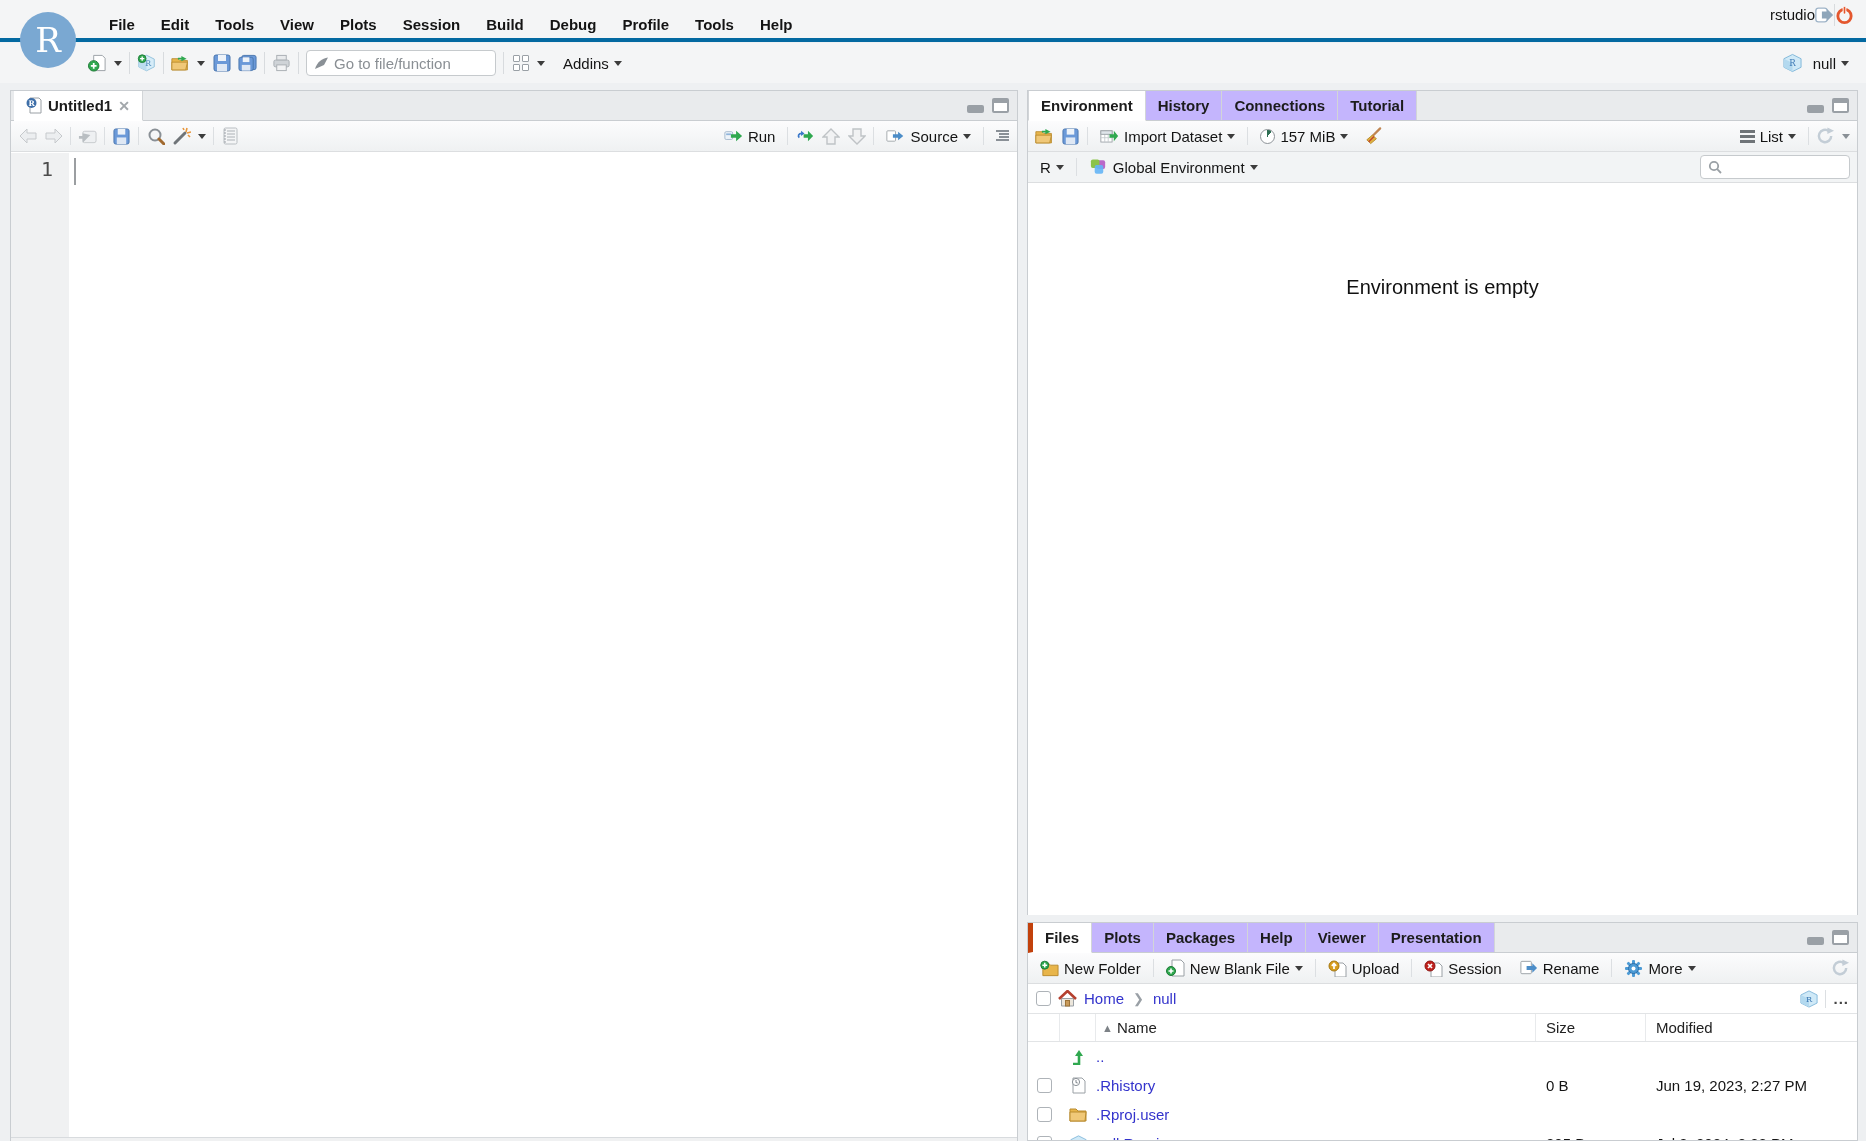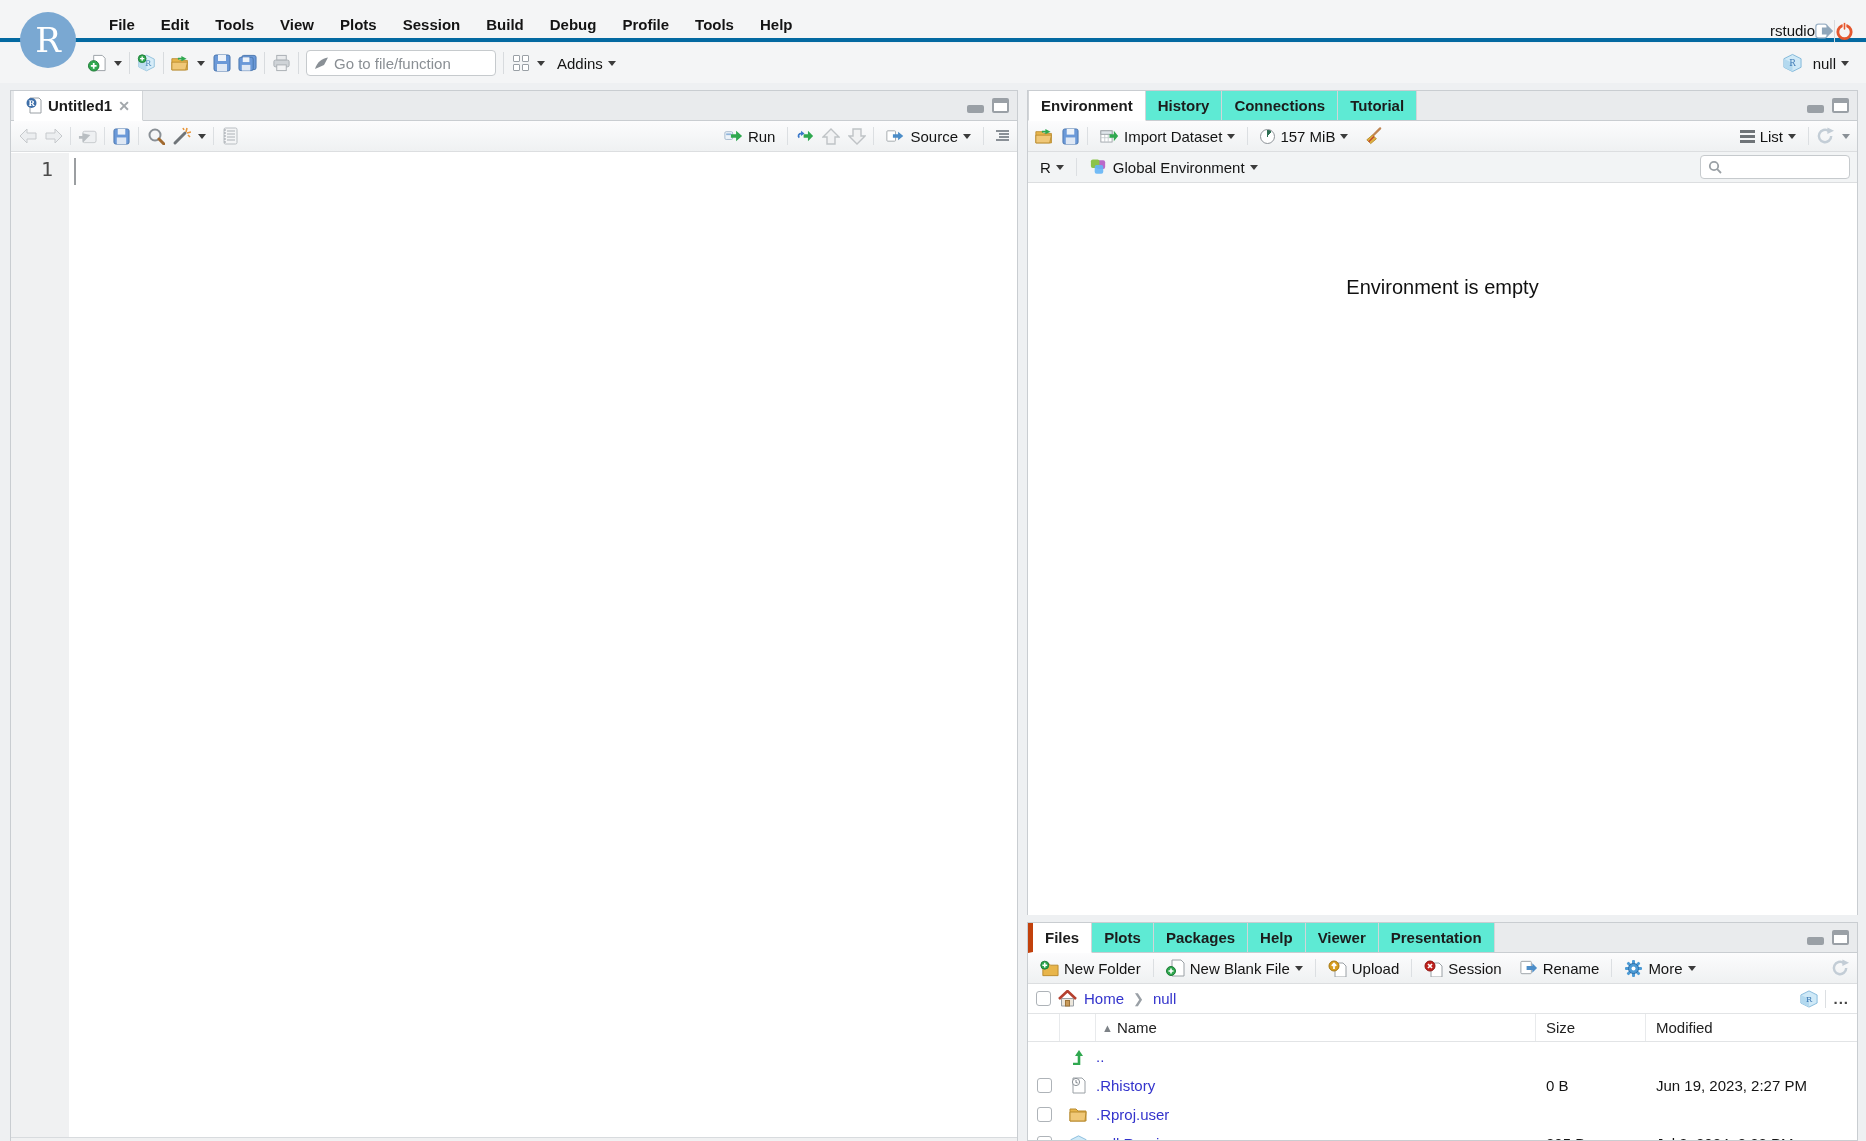--- a/index.html
+++ b/index.html
@@ -3,33 +3,33 @@
 <meta charset="utf-8">
 <style>
   *{box-sizing:border-box;margin:0;padding:0}
   html,body{width:1866px;height:1141px;overflow:hidden}
   body{font-family:"Liberation Sans",sans-serif;background:#eef0f2;color:#141414;position:relative;font-size:15px}
   .abs{position:absolute}
   
   .menubar{left:0;top:0;width:1866px;height:42px;background:#f4f5f6;border-bottom:4px solid #0369a1;display:flex;align-items:flex-end}
   .menu-items{display:flex;margin-left:96px}
   .menu-item{padding:5px 13px;font-weight:600;font-size:15px;border-radius:3px;cursor:default}
-  .mb-right{position:absolute;right:12px;top:16px;height:29px;display:flex;align-items:center;gap:0}
+  .mb-right{position:absolute;right:12px;top:0;height:29px;display:flex;align-items:center;gap:0}
   .toolbar-main{left:0;top:43px;width:1866px;height:40px;background:#f4f5f6;display:flex;align-items:center;gap:7px;padding-left:88px}
   .logo{left:20px;top:12px;width:56px;height:56px;border-radius:50%;background:#7aa8d2;color:#fff;display:flex;align-items:center;justify-content:center;font-family:"DejaVu Serif",serif;font-size:34px;z-index:9}
   .tb-right{position:absolute;right:12px;top:43px;height:40px;display:flex;align-items:center;gap:6px}
   
   .sep{width:1px;height:22px;background:#d8dbde;flex:none}
   .sep-s{width:1px;height:18px;background:#dcdfe2;flex:none}
   .caret{width:0;height:0;border-left:4px solid transparent;border-right:4px solid transparent;border-top:5px solid #3c3c3c;display:inline-block;flex:none}
   .i18{width:19px;height:19px;display:inline-flex;align-items:center;justify-content:center;flex:none}
   .btnish{display:flex;align-items:center;gap:5px;padding:3px 5px;border-radius:3px;cursor:default}
   .pane{position:absolute;background:#fff;border:1px solid #c9cdd1}
   .tabbar{height:30px;background:#e9ebed;border-bottom:1px solid #c9cdd1;display:flex;align-items:stretch}
-  .tab{display:flex;align-items:center;gap:6px;padding:0 12px;font-weight:700;font-size:15px;border-right:1px solid #d2d5d8;background:#5eead4;color:#1c1c1c;cursor:default}
+  .tab{display:flex;align-items:center;gap:6px;padding:0 12px;font-weight:700;font-size:15px;border-right:1px solid #d2d5d8;background:#c4b5fd;color:#1c1c1c;cursor:default}
   .tab.active{background:#fff;margin-bottom:-1px;border-bottom:1px solid #fff}
   .minmax{margin-left:auto;display:flex;align-items:center;gap:8px;padding-right:8px}
   .ic-min{width:17px;height:8px;background:#9aa0a6;border-radius:2px;margin-top:6px}
   .ic-max{width:17px;height:15px;border:2px solid #9aa0a6;border-top-width:5px;border-radius:2px;background:#fff}
   .ptoolbar{height:31px;border-bottom:1px solid #dcdee0;background:linear-gradient(#fcfcfd,#eff1f2);display:flex;align-items:center;padding:0 7px;gap:7px;font-size:15px}
   .searchbox{display:flex;align-items:center;gap:5px;background:#fff;border:1px solid #c6cacd;border-radius:4px;height:26px;padding:0 7px}
   .searchbox input{border:none;outline:none;font-family:"Liberation Sans",sans-serif;font-size:15px;width:100%;background:transparent;color:#333}
   .searchbox input::placeholder{color:#8a8f94}
   .link{color:#3333cc;cursor:pointer}
   .hamb{width:15px;height:3px;background:#6f7478;box-shadow:0 5px 0 #6f7478,0 10px 0 #6f7478;margin-bottom:10px}
@@ -152,21 +152,21 @@
   <span class="sep"></span>
   <span class="i18">
       <span class="grid4">
         <i></i>
         <i></i>
         <i></i>
         <i></i>
       </span>
     </span>
   <span class="caret"></span>
-  <span class="btnish" style="">
+  <span class="btnish" style="margin-left:6px">
     <span>Addins</span>
     <span class="caret"></span>
   </span>
 </div>
 <div class="abs logo">R</div>
 <div class="tb-right">
   <span class="i18">
     <svg width="20" height="20" viewBox="0 0 20 20">
         <polygon points="10,1 19,5.5 19,14.5 10,19 1,14.5 1,5.5" fill="#cfe9f7" stroke="#7fb6d9"></polygon>
         <polygon points="1,5.5 10,10 10,19 1,14.5" fill="#b3d9ef"></polygon>

